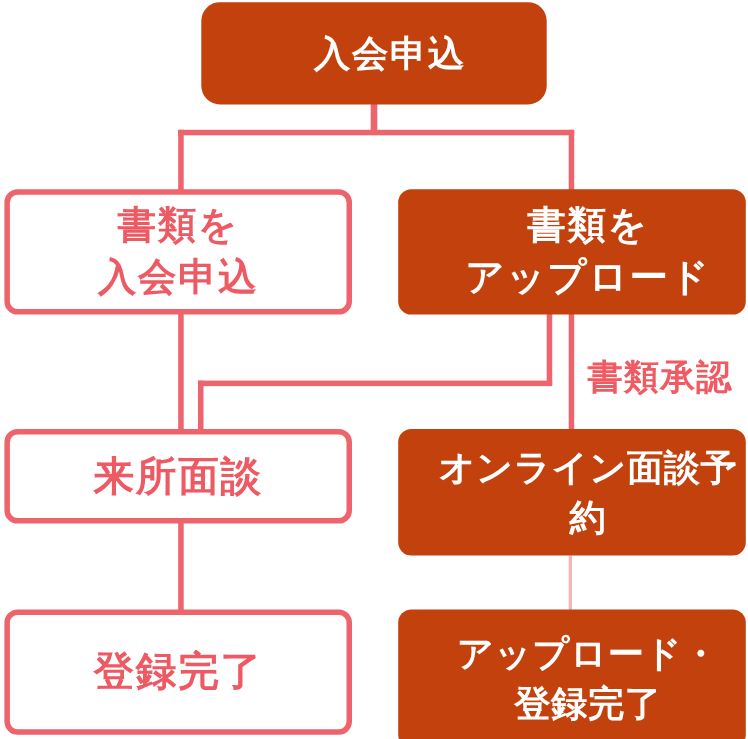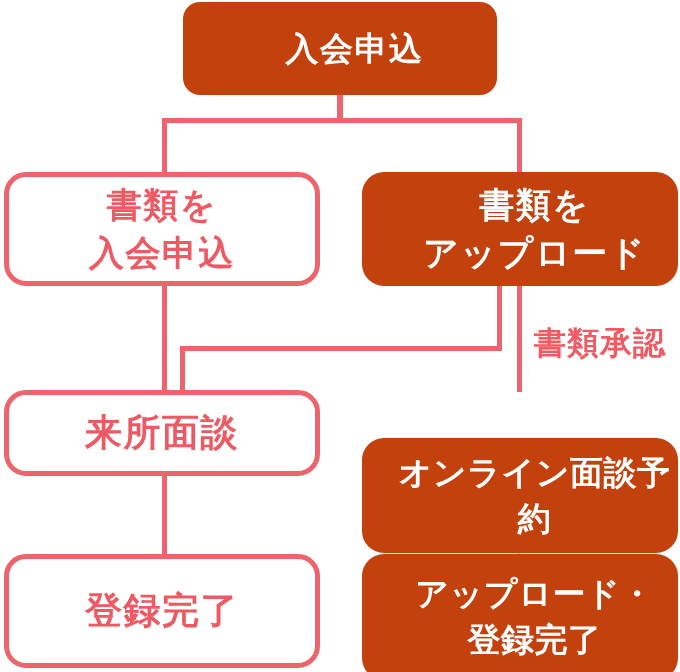--- a/index.html
+++ b/index.html
@@ -10,32 +10,32 @@
     background:#ffffff;
     font-family:"DejaVu Sans","Liberation Sans",sans-serif;
   }
   
   .line{position:absolute;background:#ED646C;z-index:1;}
   .line.faint{background:#F6B3B8;}
   
   .node{
     position:absolute;z-index:2;
     display:flex;flex-direction:column;align-items:center;justify-content:center;
-    text-align:center;border-radius:22px;
+    text-align:center;border-radius:12px;
     font-weight:bold;letter-spacing:1.5px;line-height:1.38;
     box-sizing:border-box;
   }
   .node.solid{background:#c2410c;color:#ffffff;padding-left:29px;}
   .node.outline{background:#ffffff;border:5px solid #ED646C;color:#ED5A64;}
   .node .txt{display:block;}
   #box-apply{left:183px;top:2px;width:314px;height:93px;border-radius:17px;font-size:33px;}
   #box-bring{left:4px;top:172px;width:316px;height:114px;font-size:35px;}
   #box-upload{left:362px;top:172px;width:316px;height:114px;font-size:35px;}
   #box-visit{left:4px;top:390px;width:316px;height:86px;font-size:37px;}
-  #box-reserve{left:362px;top:390px;width:316px;height:115px;font-size:33px;letter-spacing:0.5px;margin-top:48px;}
+  #box-reserve{left:362px;top:390px;width:316px;height:115px;font-size:33px;letter-spacing:0.5px;}
   #box-registered{left:4px;top:554px;width:316px;height:114px;font-size:37px;}
   #box-online-registered{left:362px;top:554px;width:316px;height:126px;font-size:33px;letter-spacing:0.5px;}
   
   .annotation{
     position:absolute;z-index:3;
     color:#F05B63;font-weight:bold;font-size:32px;letter-spacing:1px;
   }
   #label-approval{left:534px;top:322px;}
   
   #ln-stem      {left:337px;top:93px; width:6px;  height:28px;}

